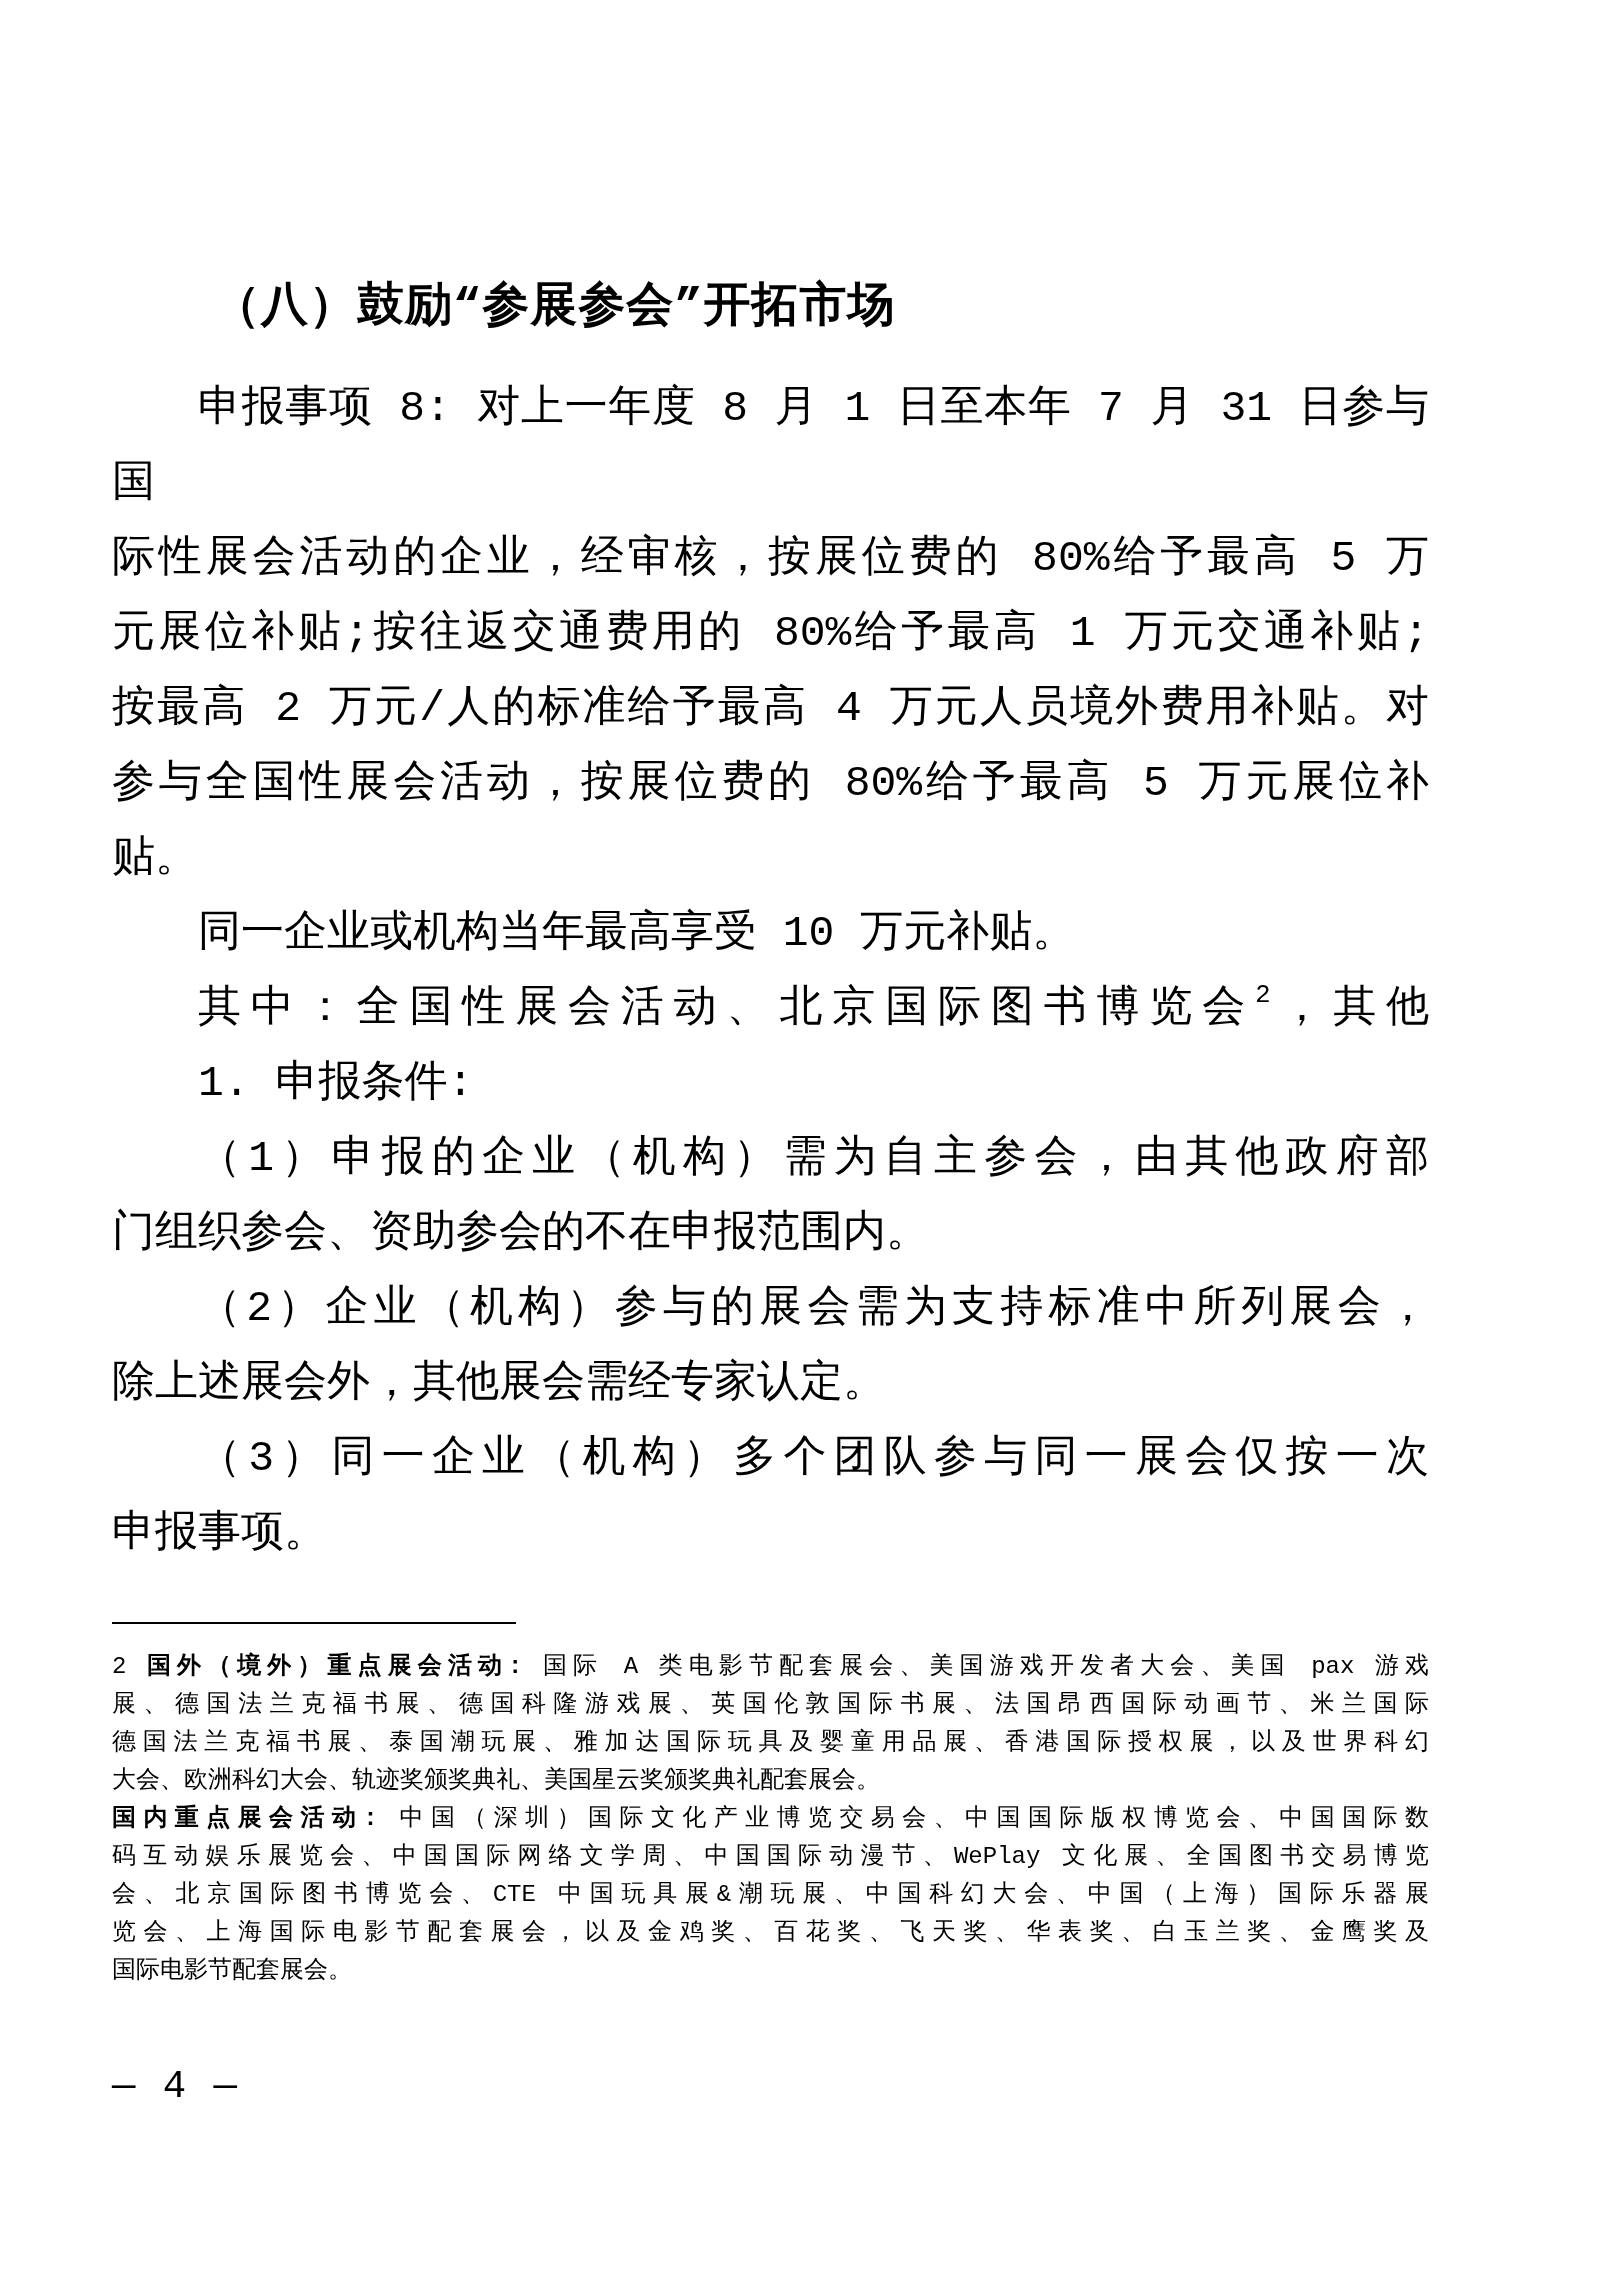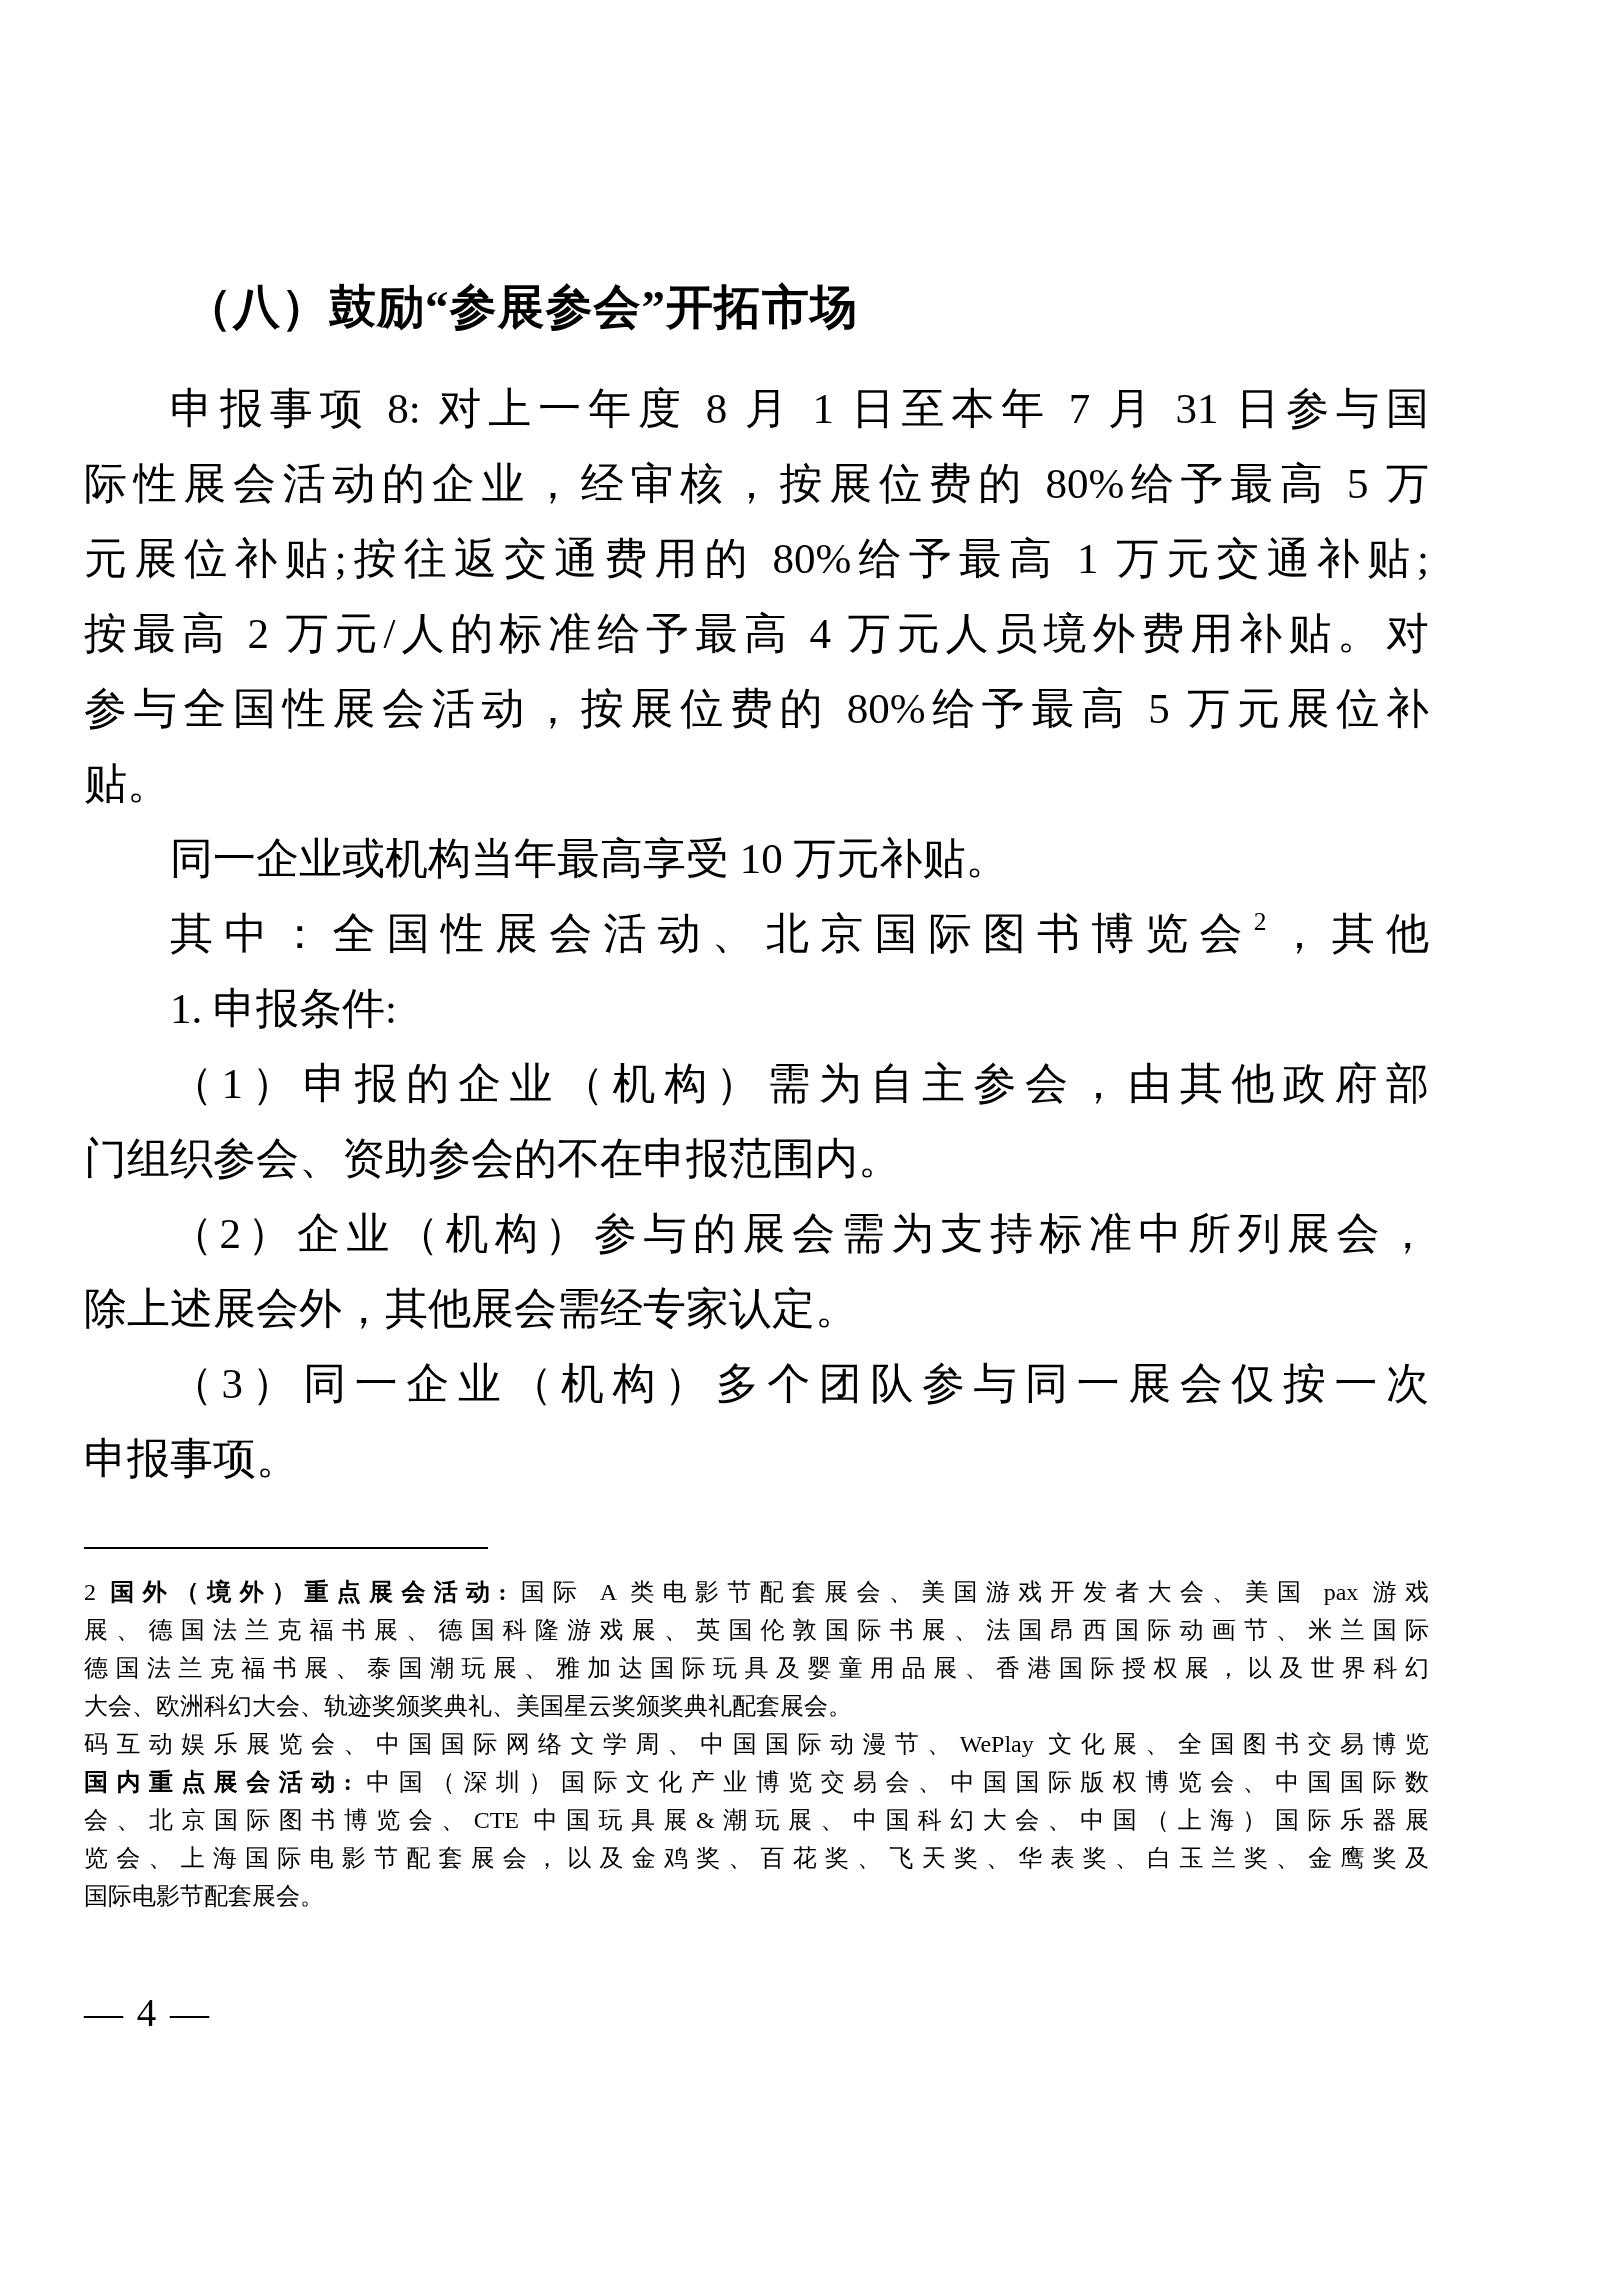--- a/index.html
+++ b/index.html
@@ -7,22 +7,22 @@
     padding: 0;
     background: #ffffff;
   }
   .page {
     position: relative;
     width: 1621px;
     height: 2293px;
     background: #ffffff;
     color: #000000;
     box-sizing: border-box;
-    padding: 277px 192px 0 84px;
-    font-family: Liberation Serif, serif;
+    padding: 277px 192px 0 112px;
+    font-family: Liberation Mono, monospace;
     overflow: hidden;
   }
   .heading {
     font-size: 47px;
     line-height: 61px;
     font-weight: 700;
     text-indent: 2.15em;
     margin: 0 0 33px 0;
     letter-spacing: 1px;
   }
@@ -103,22 +103,22 @@
     <div class="bline wrap">申报事项。</div>
   </div>
 
   <div class="footnote-sep"></div>
 
   <div class="footnotes">
     <div class="fline fill"><span>2 </span><span class="fn-bold">国外（境外）重点展会活动: </span><span>国际 A 类电影节配套展会、美国游戏开发者大会、美国 pax 游戏</span></div>
     <div class="fline fill">展、德国法兰克福书展、德国科隆游戏展、英国伦敦国际书展、法国昂西国际动画节、米兰国际</div>
     <div class="fline fill">德国法兰克福书展、泰国潮玩展、雅加达国际玩具及婴童用品展、香港国际授权展，以及世界科幻</div>
     <div class="fline">大会、欧洲科幻大会、轨迹奖颁奖典礼、美国星云奖颁奖典礼配套展会。</div>
+    <div class="fline fill"><span class="fn-bold">国内重点展会活动: </span><span>中国（深圳）国际文化产业博览交易会、中国国际版权博览会、中国国际数</span></div>
     <div class="fline fill">码互动娱乐展览会、中国国际网络文学周、中国国际动漫节、WePlay 文化展、全国图书交易博览</div>
-    <div class="fline fill"><span class="fn-bold">国内重点展会活动: </span><span>中国（深圳）国际文化产业博览交易会、中国国际版权博览会、中国国际数</span></div>
     <div class="fline fill">会、北京国际图书博览会、CTE 中国玩具展&amp;潮玩展、中国科幻大会、中国（上海）国际乐器展</div>
     <div class="fline fill">览会、上海国际电影节配套展会，以及金鸡奖、百花奖、飞天奖、华表奖、白玉兰奖、金鹰奖及</div>
     <div class="fline">国际电影节配套展会。</div>
   </div>
 
   <div class="page-number">— 4 —</div>
 
 </div>
 
 

